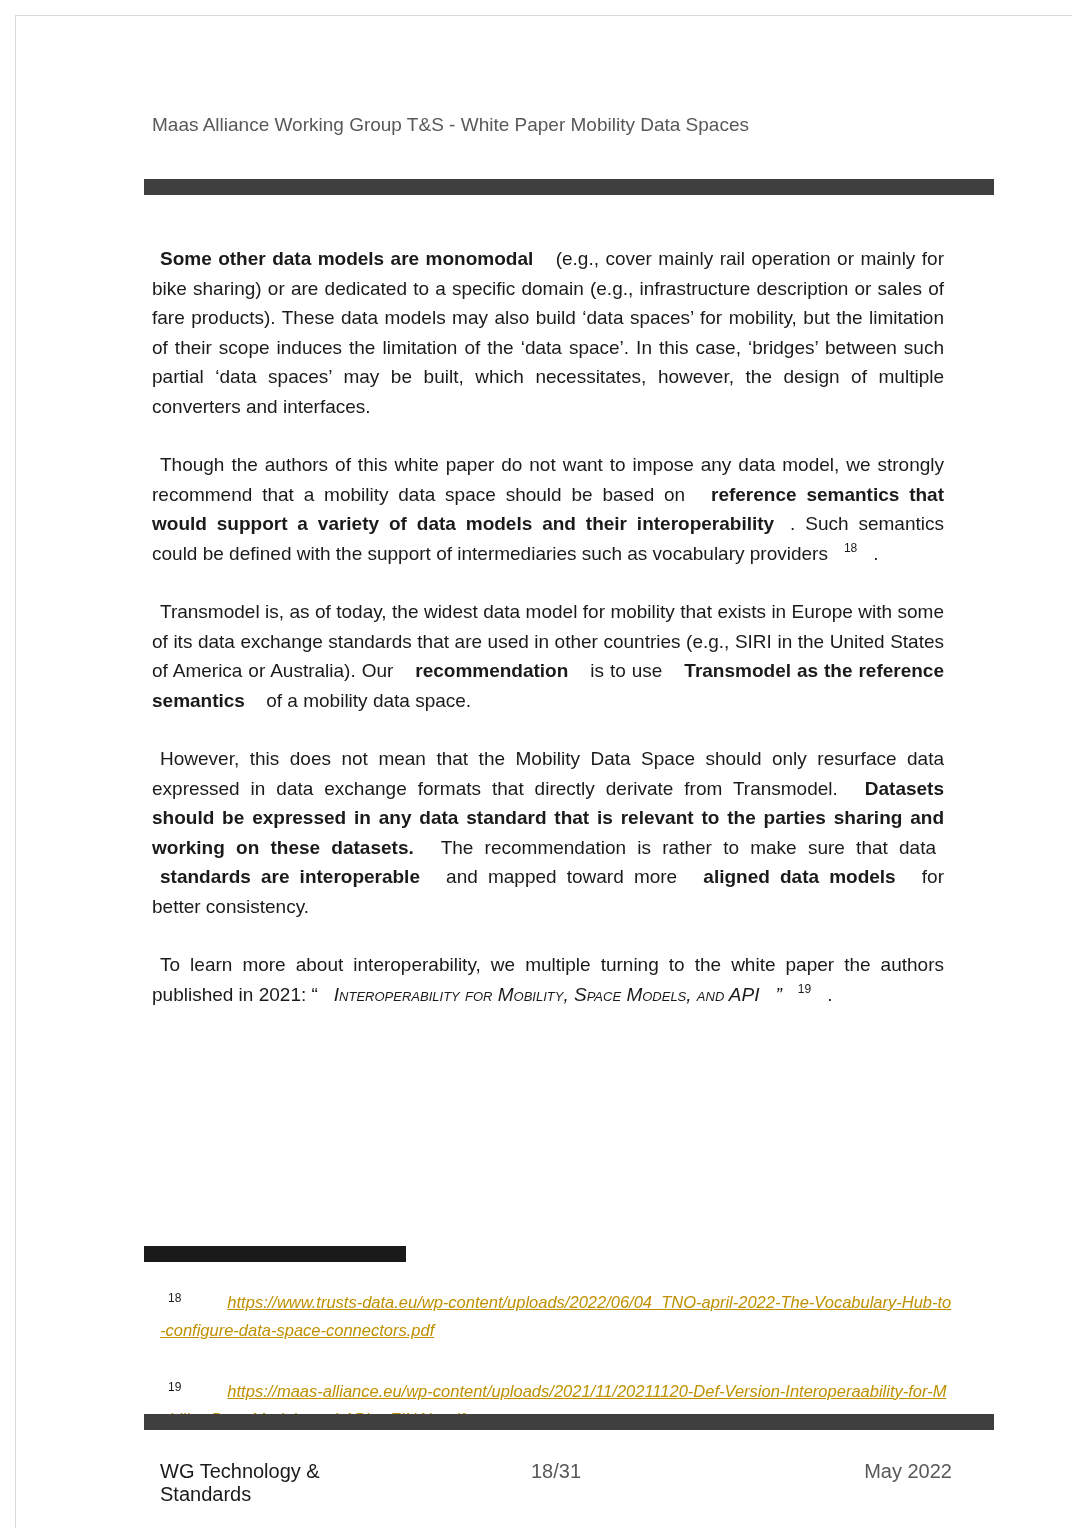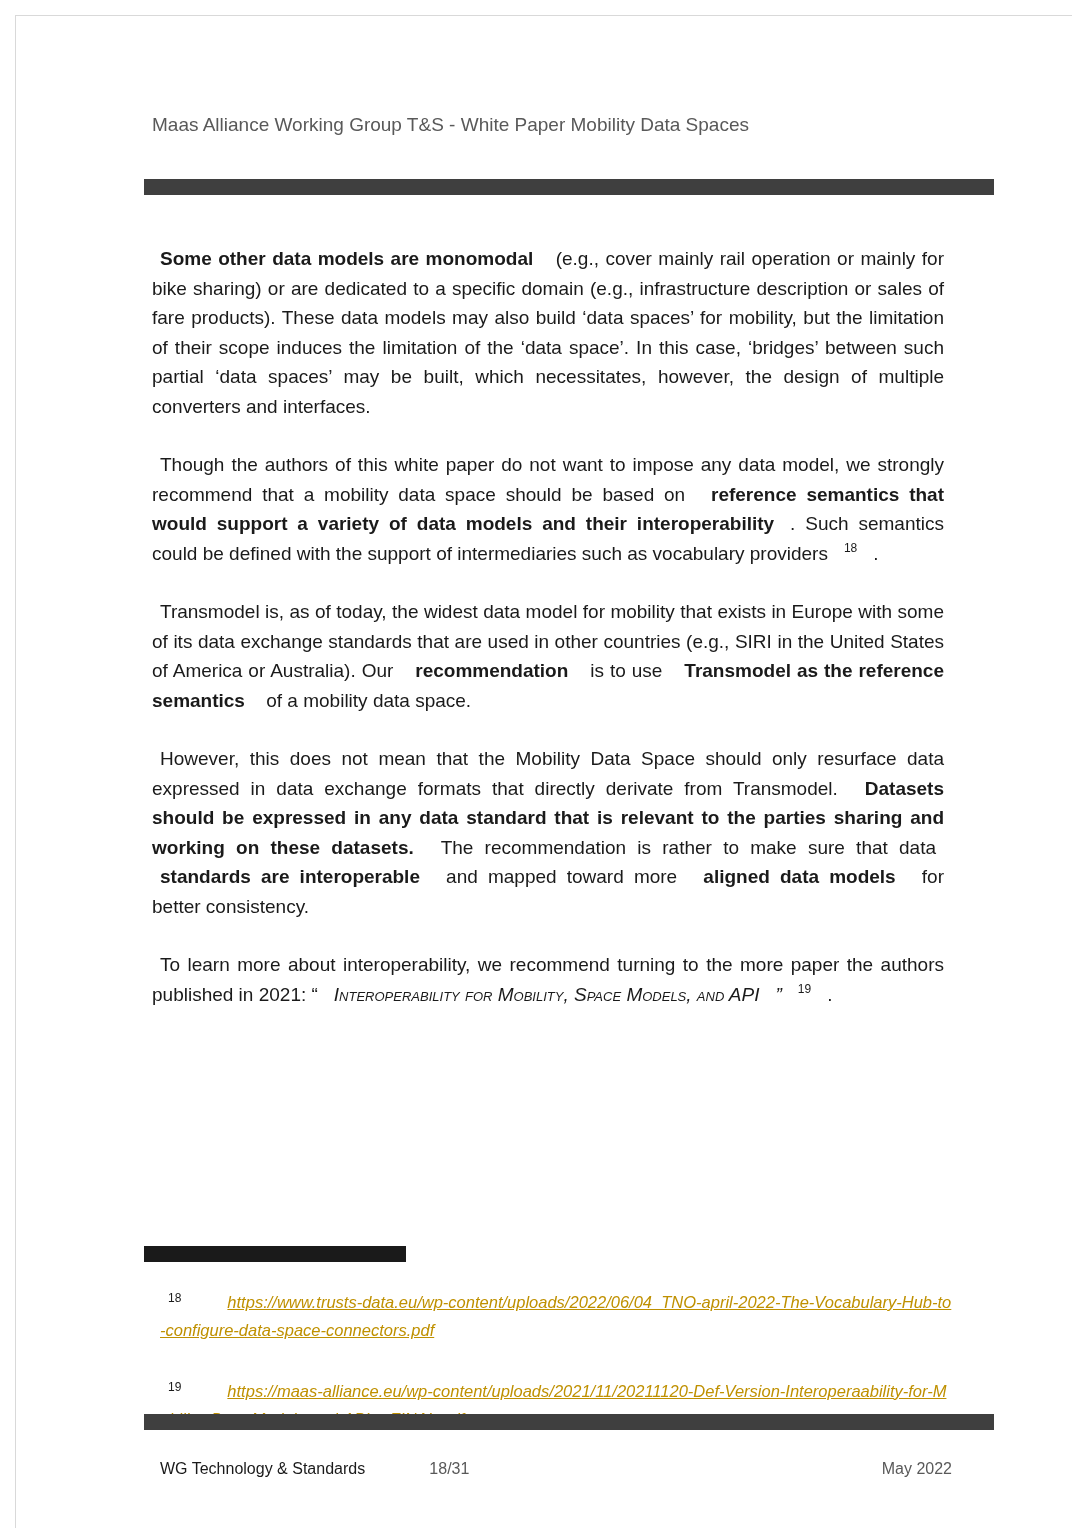--- a/index.html
+++ b/index.html
@@ -83,41 +83,41 @@
   .footer-rule {
     position: absolute;
     top: 1398px; left: 128px; width: 850px; height: 9px;
     background: var(--rule);
   }
   .doc-footer {
     position: absolute;
     top: 1428px; left: 128px; width: 824px;
     display: flex;
     align-items: baseline;
-    font-size: 16px;
+    font-size: 20px;
   }
   .footer-left  { flex: 1; text-align: left;  color: #1a1a1a; }
-  .footer-center{ flex: 1; color: var(--footer_muted); }
+  .footer-center{ flex: 1; text-align: center; color: var(--footer_muted); }
   .footer-right { flex: 1; text-align: right;  color: var(--footer_muted); }
 </style>
 </head>
 <body>
 
 <div class="page">
 
   <div class="doc-header">Maas Alliance Working Group T&amp;S - White Paper Mobility Data Spaces</div>
 
   <div class="header-rule"></div>
 
   <div class="body-block">
       <p class="body-para"><span class="b">Some other data models are monomodal</span><span> (e.g., cover mainly rail operation or mainly for bike sharing) or are dedicated to a specific domain (e.g., infrastructure description or sales of fare products).  These data models may also build ‘data spaces’ for mobility, but the limitation of their scope induces the limitation of the ‘data space’. In this case, ‘bridges’ between such partial ‘data spaces’ may be built, which necessitates, however, the design of multiple converters and interfaces.</span></p>
       <p class="body-para"><span>Though the authors of this white paper do not want to impose any data model, we strongly recommend that a mobility data space should be based on </span><span class="b">reference semantics that would support a variety of data models and their interoperability</span><span>. Such semantics could be defined with the support of intermediaries such as vocabulary providers</span><sup>18</sup><span>.</span></p>
       <p class="body-para"><span>Transmodel is, as of today, the widest data model for mobility that exists in Europe with some of its data exchange standards that are used in other countries (e.g., SIRI in the United States of America or Australia). Our </span><span class="b">recommendation</span><span> is to use </span><span class="b">Transmodel as the reference semantics</span><span> of a mobility data space.</span></p>
       <p class="body-para"><span>However, this does not mean that the Mobility Data Space should only resurface data expressed in data exchange formats that directly derivate from Transmodel. </span><span class="b">Datasets should be expressed in any data standard that is relevant to the parties sharing and working on these datasets.</span><span> The recommendation is rather to make sure that data </span><span class="b">standards are interoperable</span><span> and mapped toward more </span><span class="b">aligned data models</span><span> for better consistency.</span></p>
-      <p class="body-para"><span>To learn more about interoperability, we recommend turning to the more paper the authors published in 2021: “</span><span class="i sc">Interoperability for Mobility, Space Models, and API</span><span class="i">”</span><sup>19</sup><span>.</span></p>
+      <p class="body-para"><span>To learn more about interoperability, we multiple turning to the white paper the authors published in 2021: “</span><span class="i sc">Interoperability for Mobility, Space Models, and API</span><span class="i">”</span><sup>19</sup><span>.</span></p>
     </div>
 
   <div class="footnote-sep"></div>
 
   <div class="footnotes">
       <p class="footnote"><sup class="fn-num">18</sup><a class="fn-link" href="#">https://www.trusts-data.eu/wp-content/uploads/2022/06/04_TNO-april-2022-The-Vocabulary-Hub-to-configure-data-space-connectors.pdf</a></p>
       <p class="footnote"><sup class="fn-num">19</sup><a class="fn-link" href="#">https://maas-alliance.eu/wp-content/uploads/2021/11/20211120-Def-Version-Interoperaability-for-Mobility.-Data-Models-and-API-_-FINAL.pdf</a></p>
     </div>
 
   <div class="footer-rule"></div>

